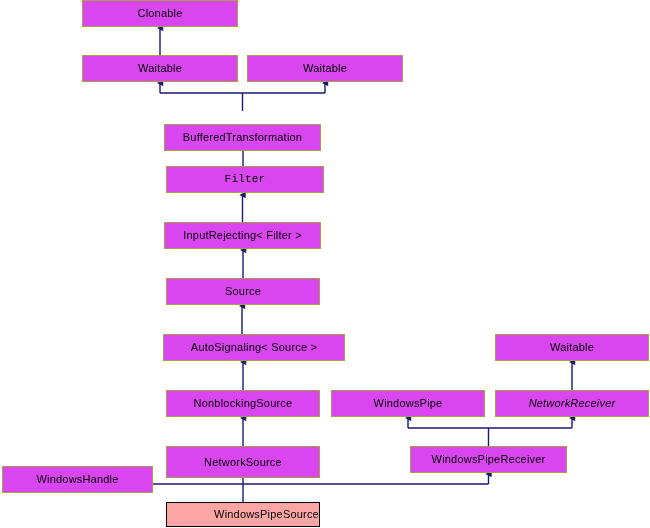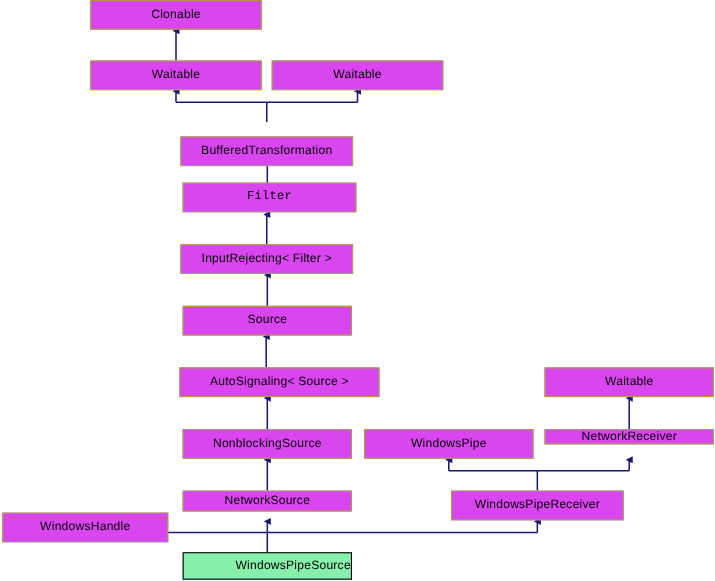--- a/index.html
+++ b/index.html
@@ -35,21 +35,21 @@
     letter-spacing: 0.2px;
     color: #000000;
     white-space: nowrap;
     z-index: 2;
   }
   .node.filled {
     background: #d946ef;
     border: 1px solid #a8a040;
   }
   .node.current {
-    background: #86efac;
+    background: #fca5a5;
     border: 1px solid #000000;
     padding-left: 47px;
   }
   .node-label {
     pointer-events: none;
   }
 </style>
 </head>
 <body>
 
@@ -113,27 +113,27 @@
       </div>
       <div class="node filled" style="left: 495px; top: 334px; width: 154px; height: 27px;">
         <span class="node-label">Waitable</span>
       </div>
       <div class="node filled" style="left: 166px; top: 390px; width: 154px; height: 27px;">
         <span class="node-label">NonblockingSource</span>
       </div>
       <div class="node filled" style="left: 331px; top: 390px; width: 154px; height: 27px;">
         <span class="node-label">WindowsPipe</span>
       </div>
-      <div class="node filled" style="left: 495px; top: 390px; width: 154px; height: 14px;">
+      <div class="node filled" style="left: 495px; top: 390px; width: 154px; height: 27px; font-style: italic;">
         <span class="node-label">NetworkReceiver</span>
       </div>
       <div class="node filled" style="left: 2px; top: 446px; width: 151px; height: 27px; margin-top: 20px;">
         <span class="node-label">WindowsHandle</span>
       </div>
-      <div class="node filled" style="left: 166px; top: 446px; width: 154px; height: 19px;">
+      <div class="node filled" style="left: 166px; top: 446px; width: 154px; height: 32px;">
         <span class="node-label">NetworkSource</span>
       </div>
       <div class="node filled" style="left: 410px; top: 446px; width: 157px; height: 27px;">
         <span class="node-label">WindowsPipeReceiver</span>
       </div>
       <div class="node current" style="left: 166px; top: 502px; width: 154px; height: 25px;">
         <span class="node-label">WindowsPipeSource</span>
       </div>
     </div>
 

